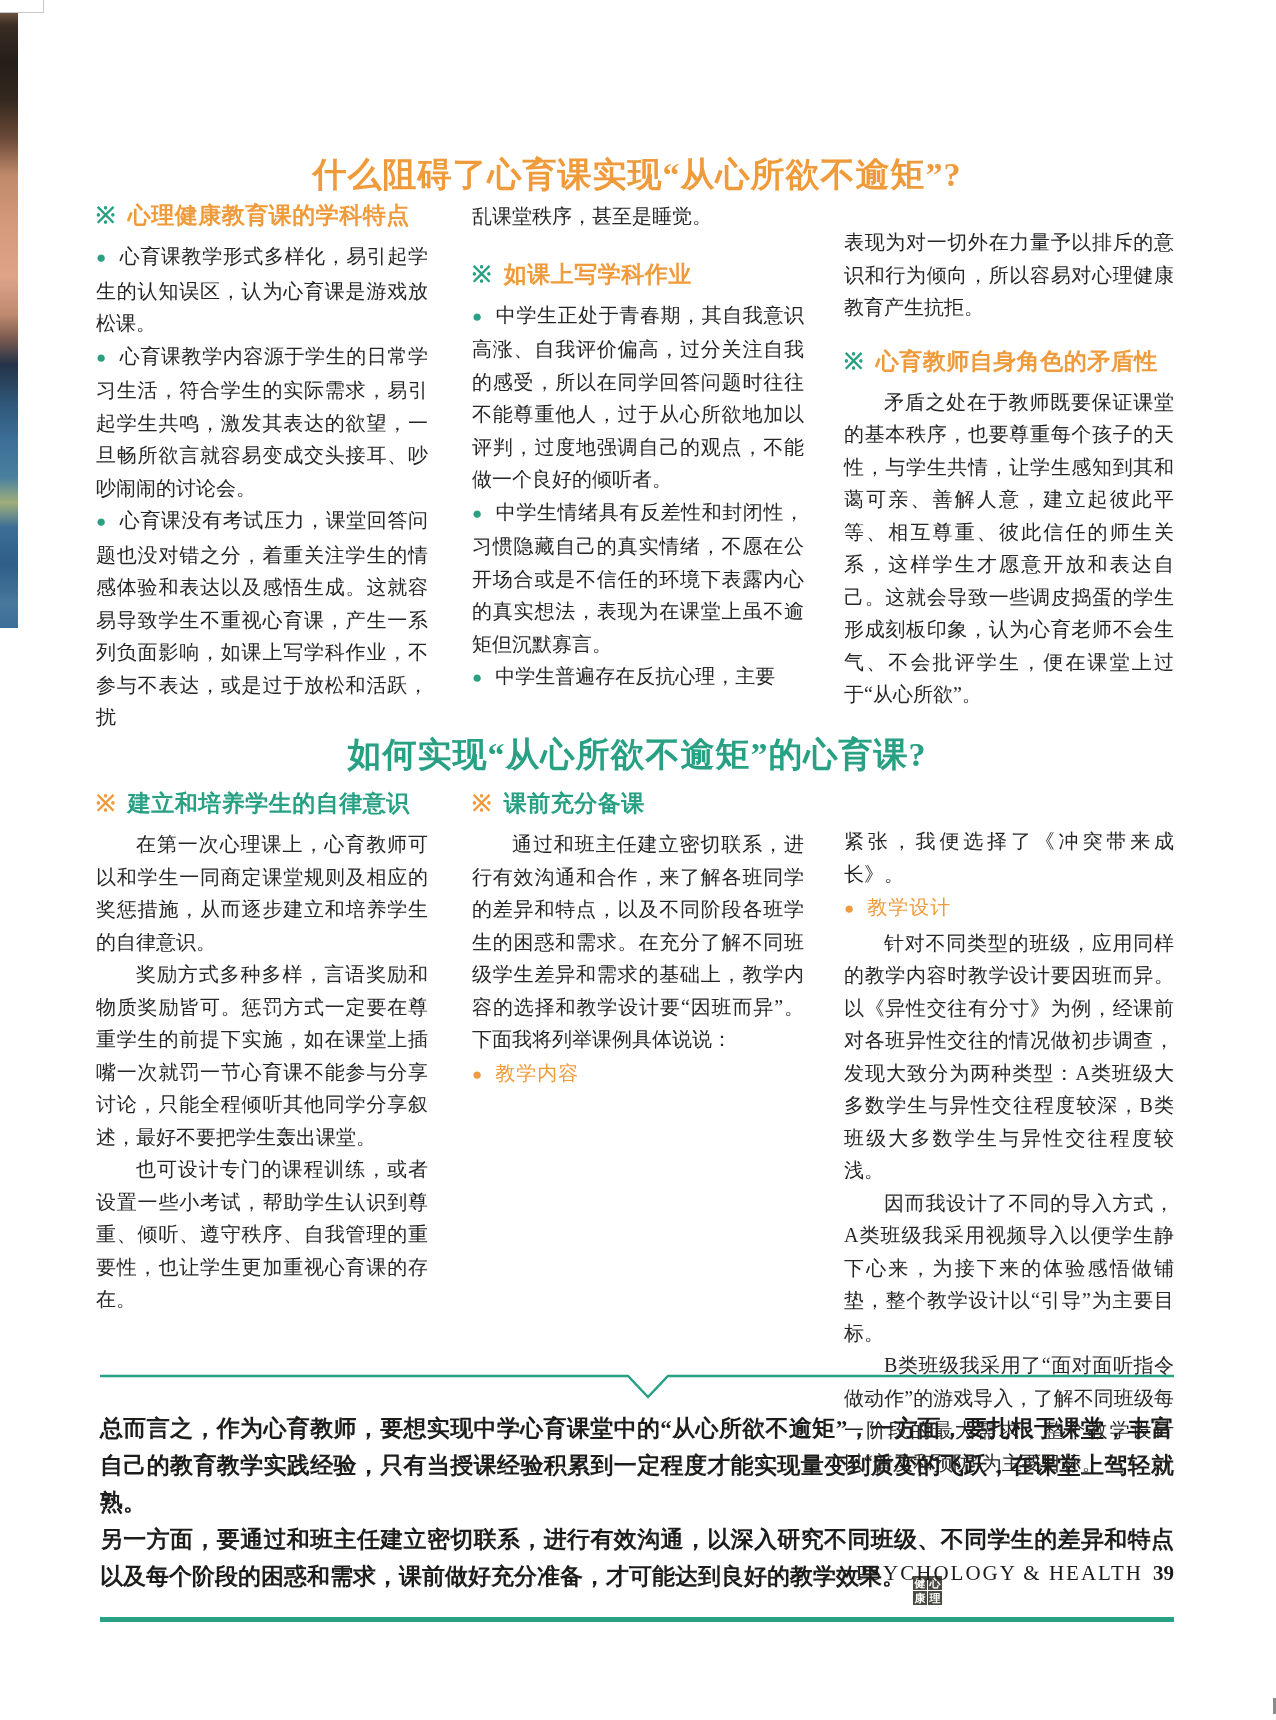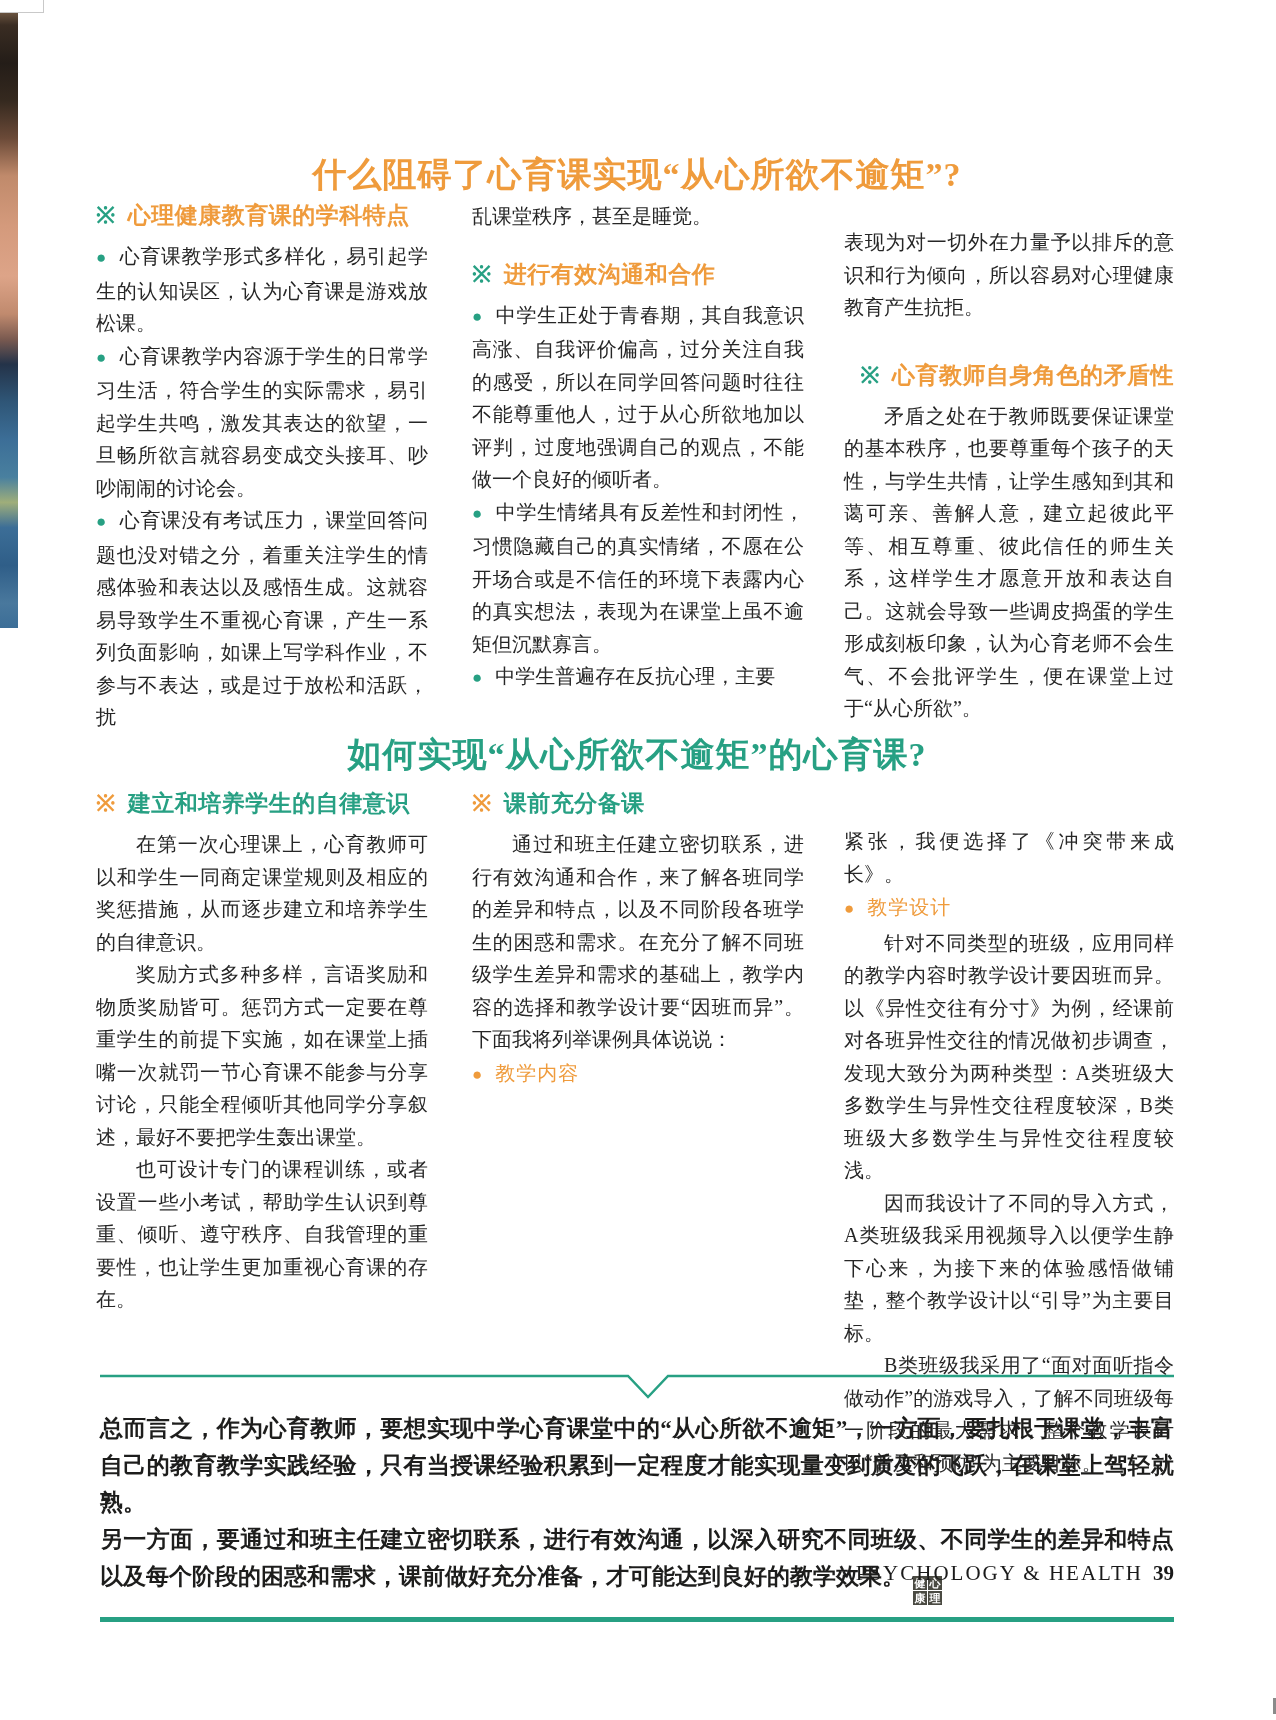--- a/index.html
+++ b/index.html
@@ -52,21 +52,21 @@
     font-family:"Liberation Sans", sans-serif;font-weight:bold;
     font-size:23px;line-height:30px;letter-spacing:0.5px;
     text-align:left;margin-bottom:10px;white-space:nowrap;
   }
   .sec-header .mark{margin-right:12px;}
   .mark-teal{color:var(--teal);}
   .mark-orange{color:var(--orange);}
   .head-orange{color:var(--orange);}
   .head-teal{color:var(--teal);}
   .mt1{margin-top:26px;}
-  .mt2{margin-top:36px;text-align:right;}
+  .mt2{margin-top:22px;}
 
   .para{margin:0;}
   .para.indent{text-indent:2em;}
   .dot{color:var(--teal);font-size:17px;margin-right:13px;}
   .dot.orange{color:var(--orange);}
   .subhead{color:var(--orange);margin:1px 0;text-align:left;}
   .subhead .label{letter-spacing:1px;}
 
   
   .summary{position:absolute;left:100px;top:1374px;width:1074px;}
@@ -109,21 +109,21 @@
       <span class="mark mark-teal">※</span><span class="head-orange">心理健康教育课的学科特点</span>
     </div>
     <p class="para"><span class="dot">●</span><span>心育课教学形式多样化，易引起学生的认知误区，认为心育课是游戏放松课。</span></p>
     <p class="para"><span class="dot">●</span><span>心育课教学内容源于学生的日常学习生活，符合学生的实际需求，易引起学生共鸣，激发其表达的欲望，一旦畅所欲言就容易变成交头接耳、吵吵闹闹的讨论会。</span></p>
     <p class="para"><span class="dot">●</span><span>心育课没有考试压力，课堂回答问题也没对错之分，着重关注学生的情感体验和表达以及感悟生成。这就容易导致学生不重视心育课，产生一系列负面影响，如课上写学科作业，不参与不表达，或是过于放松和活跃，扰</span></p>
   </div>
 
   <div class="col c2 s1">
     <p class="para">乱课堂秩序，甚至是睡觉。</p>
     <div class="sec-header mt1">
-      <span class="mark mark-teal">※</span><span class="head-orange">进行有效沟通和合作</span>
+      <span class="mark mark-teal">※</span><span class="head-orange">如课上写学科作业</span>
     </div>
     <p class="para"><span class="dot">●</span><span>中学生正处于青春期，其自我意识高涨、自我评价偏高，过分关注自我的感受，所以在同学回答问题时往往不能尊重他人，过于从心所欲地加以评判，过度地强调自己的观点，不能做一个良好的倾听者。</span></p>
     <p class="para"><span class="dot">●</span><span>中学生情绪具有反差性和封闭性，习惯隐藏自己的真实情绪，不愿在公开场合或是不信任的环境下表露内心的真实想法，表现为在课堂上虽不逾矩但沉默寡言。</span></p>
     <p class="para"><span class="dot">●</span><span>中学生普遍存在反抗心理，主要</span></p>
   </div>
 
   <div class="col c3 s1" id="s1c3">
     <p class="para">表现为对一切外在力量予以排斥的意识和行为倾向，所以容易对心理健康教育产生抗拒。</p>
     <div class="sec-header mt2">
       <span class="mark mark-teal">※</span><span class="head-orange">心育教师自身角色的矛盾性</span>

